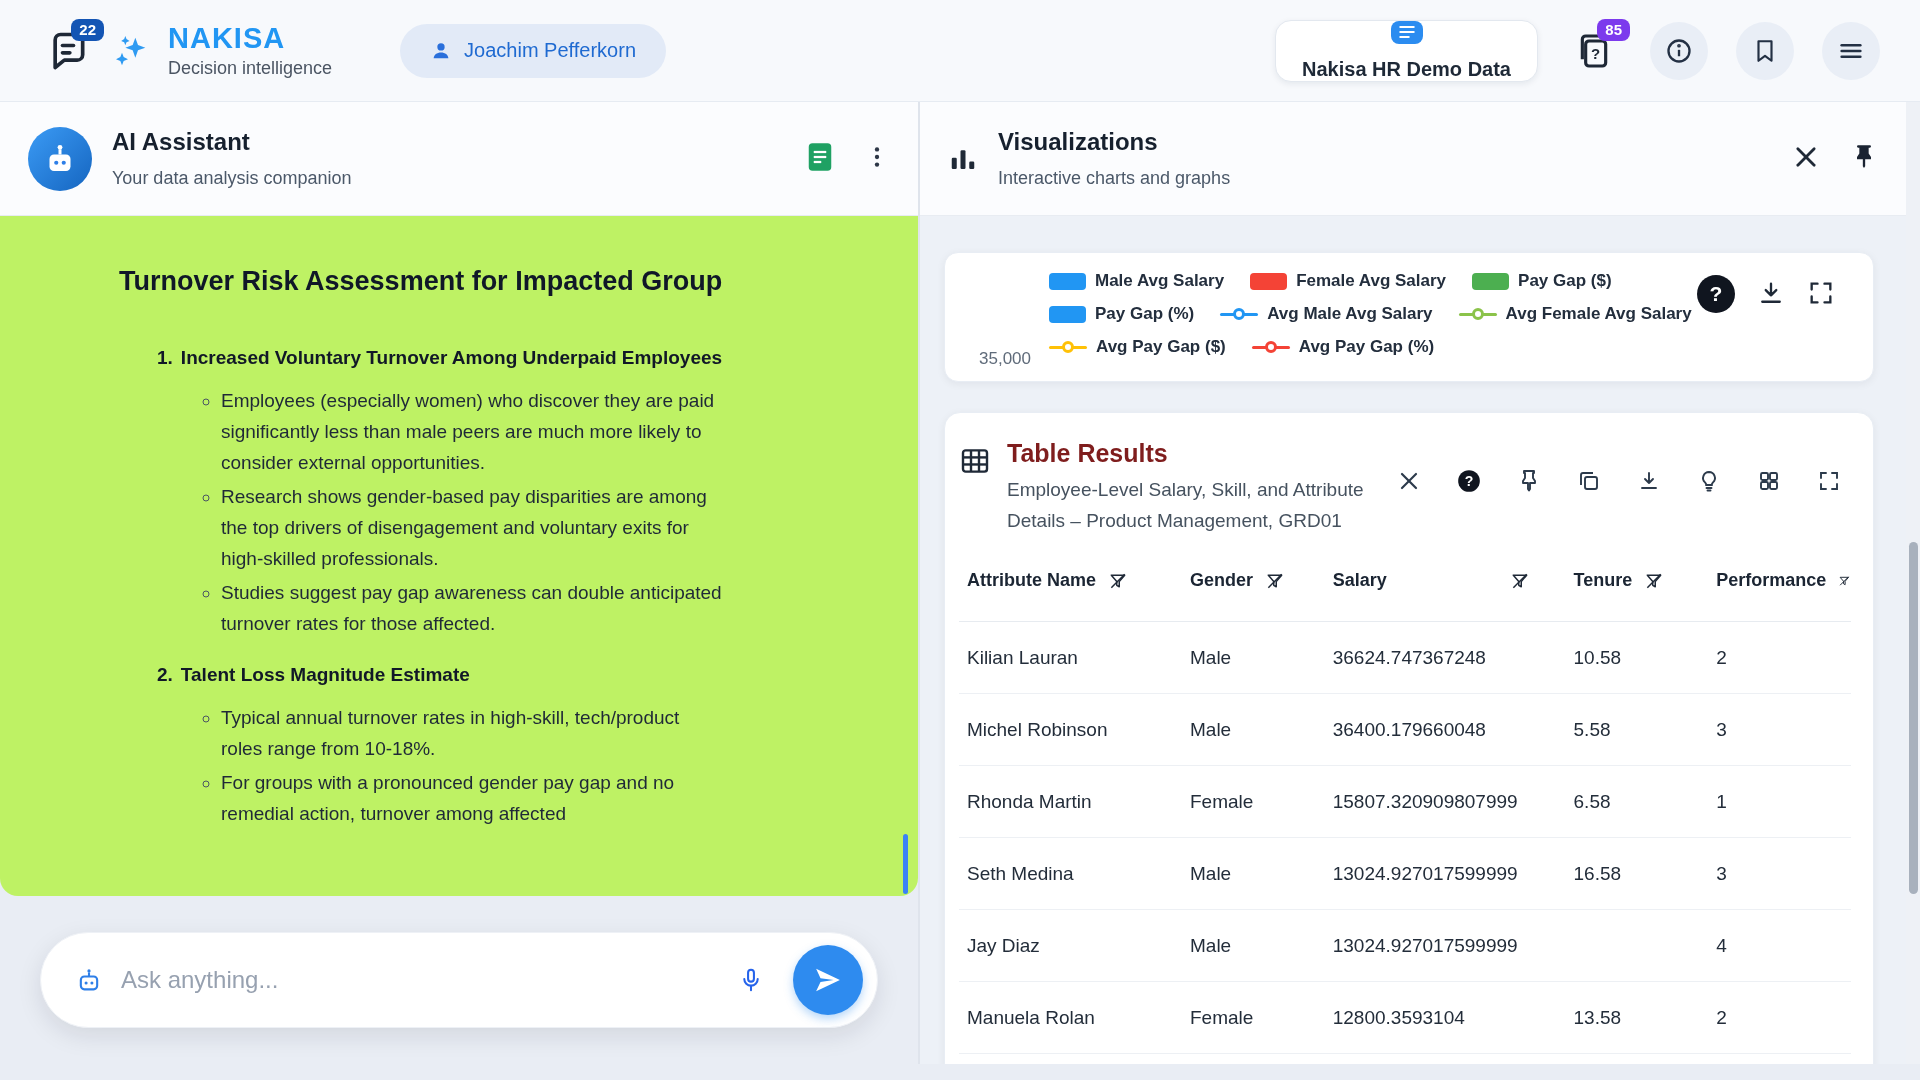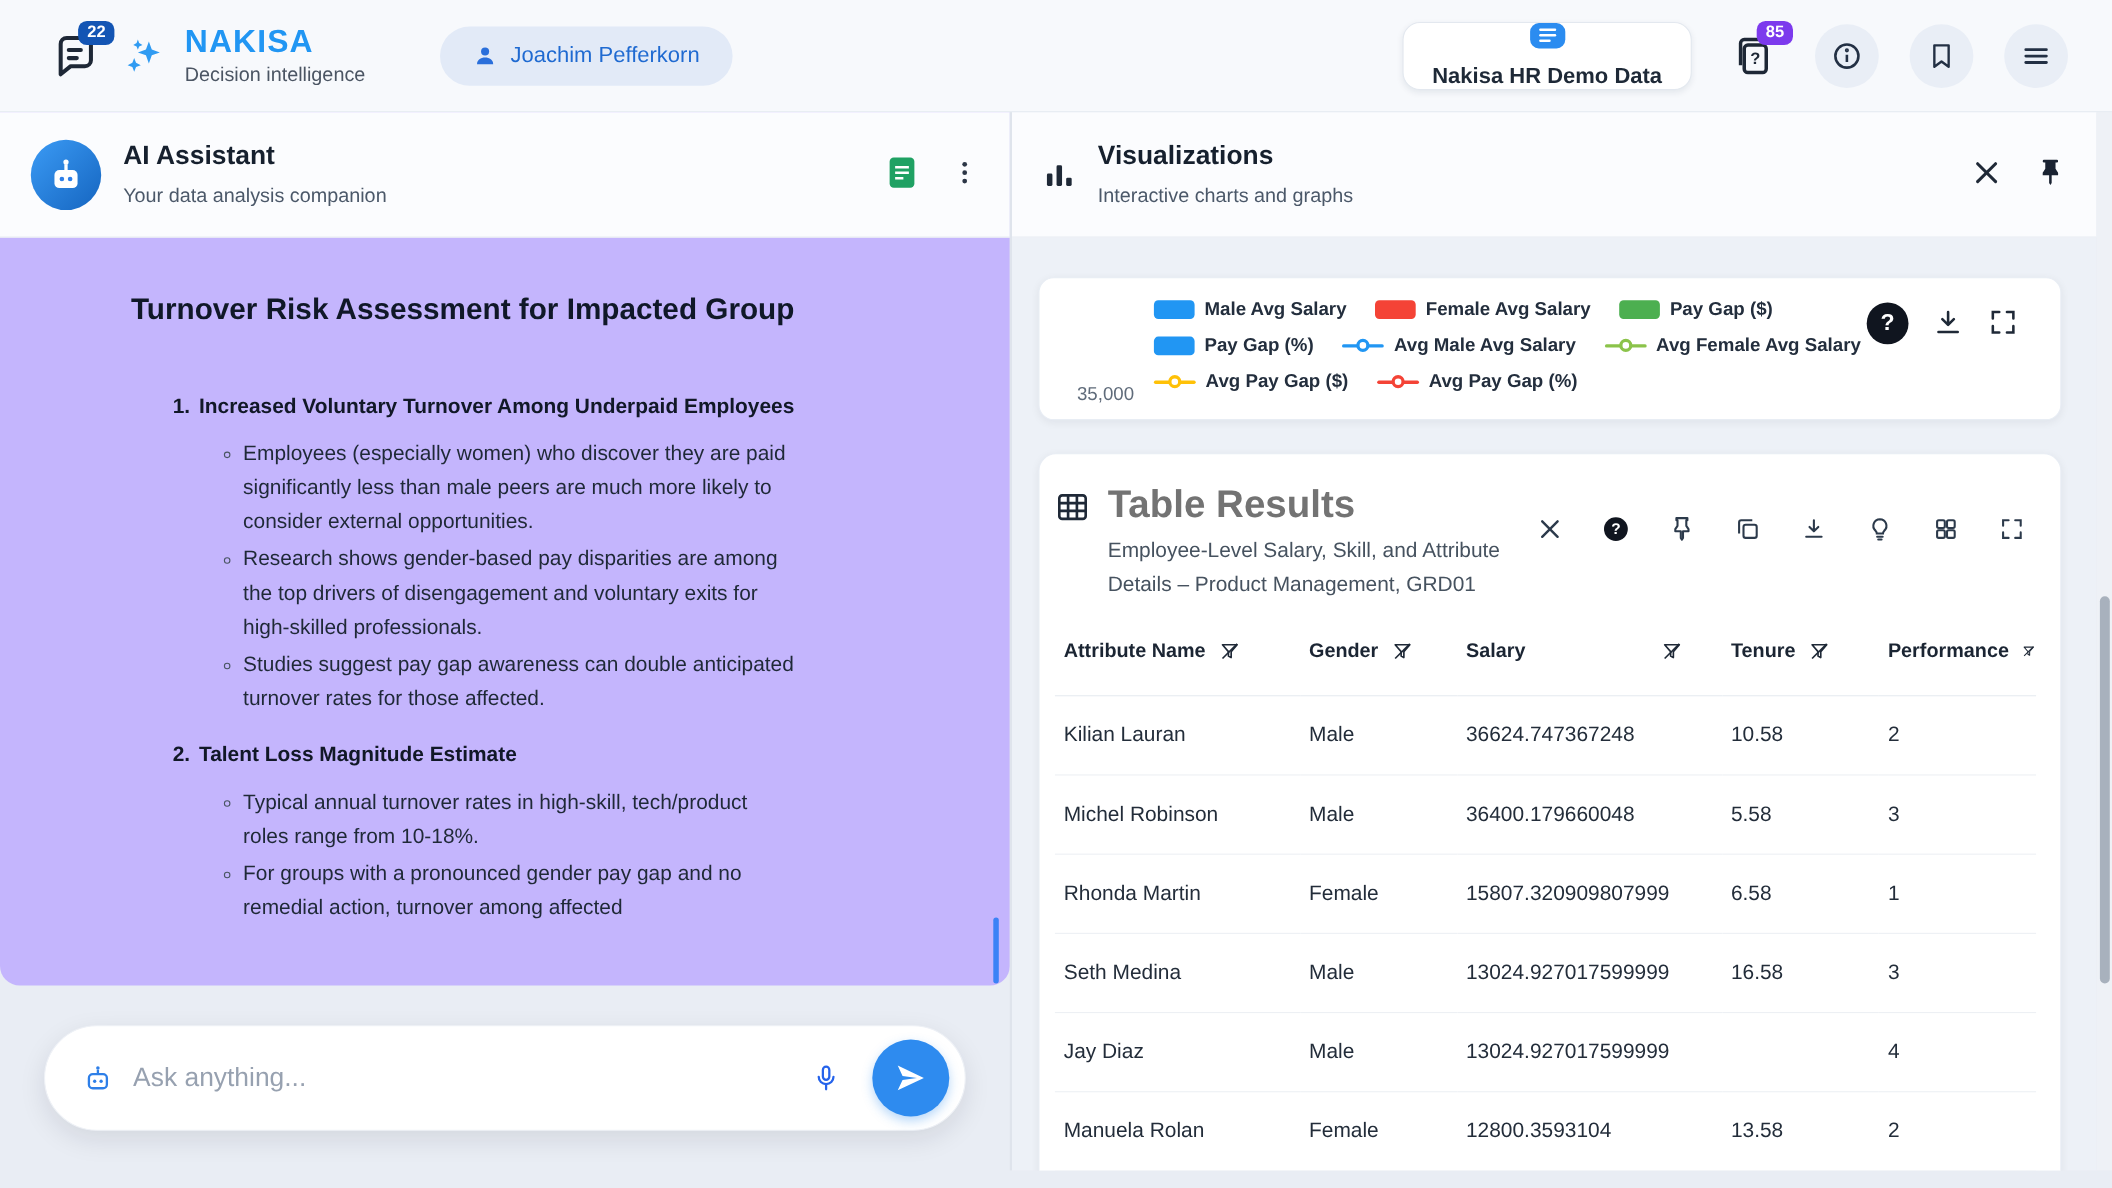--- a/index.html
+++ b/index.html
@@ -33,29 +33,29 @@
   .v-divider { width:2px; background:#dfe4ec; }
   .right-col { flex:1; display:flex; flex-direction:column; background:#edf1f7; overflow:hidden; margin-right:14px; }
 
   
   .panel-head { height:114px; background:#fbfcfe; border-bottom:1px solid #e8ecf2;
     display:flex; align-items:center; padding:0 28px; flex:0 0 auto; }
   .ph-title { font-size:24px; font-weight:700; color:#16202e; }
   .ph-sub { font-size:18px; color:#4b5869; margin-top:12px; }
 
   
-  .ai-card { flex:1; min-height:0; background:#c4b5fd; display:flex; flex-direction:column;
+  .ai-card { flex:1; min-height:0; background:#bef264; display:flex; flex-direction:column;
     border-radius:0 0 18px 18px; }
   .ai-avatar { width:64px; height:64px; border-radius:50%; margin-right:20px; flex:0 0 auto;
     background:linear-gradient(135deg,#3b9bf5,#1565c0); display:grid; place-items:center; }
   .ph-actions { margin-left:auto; display:flex; align-items:center; gap:30px; }
   .ai-content { flex:1; min-height:0; overflow:hidden; position:relative;
     padding:0 195px 0 119px; }
   .ai-content h1 { font-size:27px; line-height:46px; font-weight:700; color:#101828;
-    margin:42px 0 50px; max-width:604px; }
+    margin:42px 0 38px; max-width:604px; }
   .ai-list { list-style:none; padding-left:38px; font-size:19px; }
   .ai-list > li { margin-bottom:2px; }
   .li-title { font-weight:700; color:#111827; line-height:31px; margin-bottom:12px; }
   .li-num { margin-right:8px; }
   .ai-list ul { list-style:circle; padding-left:64px; margin:10px 0 20px; }
   .ai-list ul li { line-height:31px; color:#1f2937; margin-bottom:3px; }
   .ai-list ul li::marker { color:#4a5563; }
   .ai-scroll-thumb { position:absolute; right:10px; bottom:2px; width:5px; height:60px;
     background:#3b82f6; border-radius:3px; }
 
@@ -90,21 +90,21 @@
   .chart-actions { position:absolute; top:22px; right:38px; display:flex; align-items:center; gap:22px; }
   .help-circle { width:38px; height:38px; border-radius:50%; background:#10151f; color:#fff;
     font-size:21px; font-weight:700; display:grid; place-items:center; }
 
   
   .table-card { margin:30px 32px 0 24px; background:#fff; border:1px solid #e8edf4;
     border-radius:16px 16px 0 0; box-shadow:0 2px 8px rgba(15,23,42,.06);
     padding:26px 22px 0 14px; height:700px; flex:0 0 auto; }
   .tr-head { display:flex; align-items:flex-start; }
   .tr-head-left { display:flex; align-items:flex-start; gap:16px; }
-  .tr-title { font-size:35px; font-weight:700; color:#737373; }
+  .tr-title { font-size:25px; font-weight:700; color:#7f1d1d; }
   .tr-sub { font-size:19px; color:#46525f; line-height:31px; margin-top:6px; }
   .tr-actions { margin-left:auto; display:flex; align-items:center; gap:16px; margin-top:22px; }
   .tr-actions button { width:44px; height:40px; display:grid; place-items:center; }
 
   table.results { width:100%; border-collapse:collapse; table-layout:fixed; margin-top:34px; }
   table.results th { border-bottom:1px solid #e7ebf0; padding:0 0 30px 8px; text-align:left; }
   .th-inner { display:flex; align-items:center; gap:12px; font-size:18px; font-weight:700; color:#1b2533; }
   .th-inner.spread { justify-content:space-between; padding-right:36px; }
   table.results td { height:72px; border-bottom:1px solid #edf0f4; font-size:19px; color:#232d3a; padding-left:8px; }
   col.c1{width:25%;} col.c2{width:16%;} col.c3{width:27%;} col.c4{width:16%;} col.c5{width:16%;}

